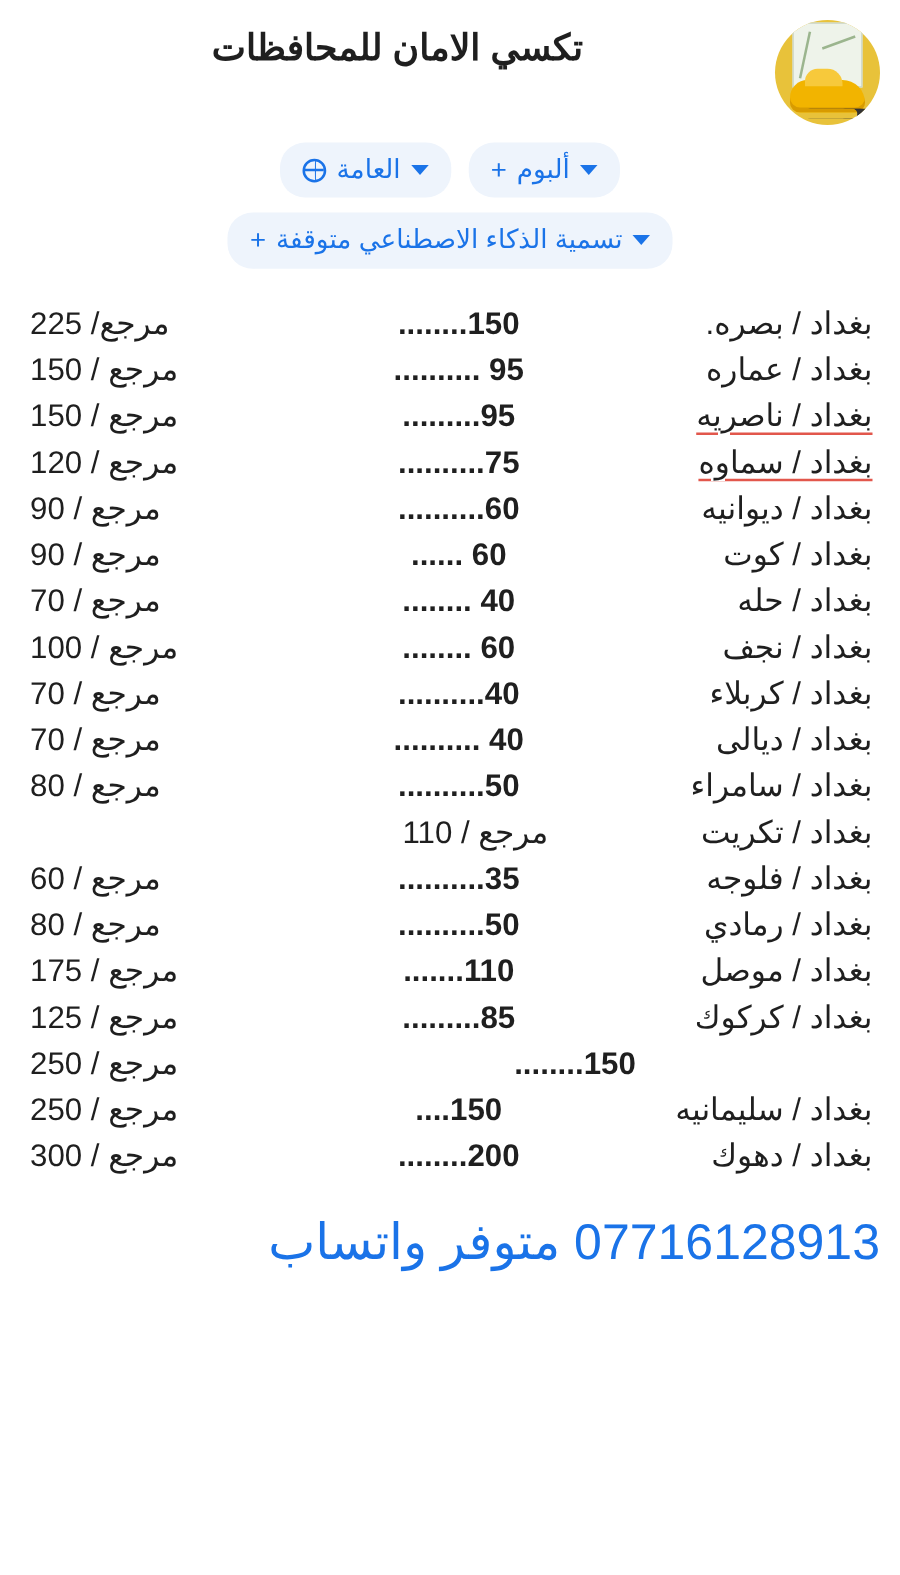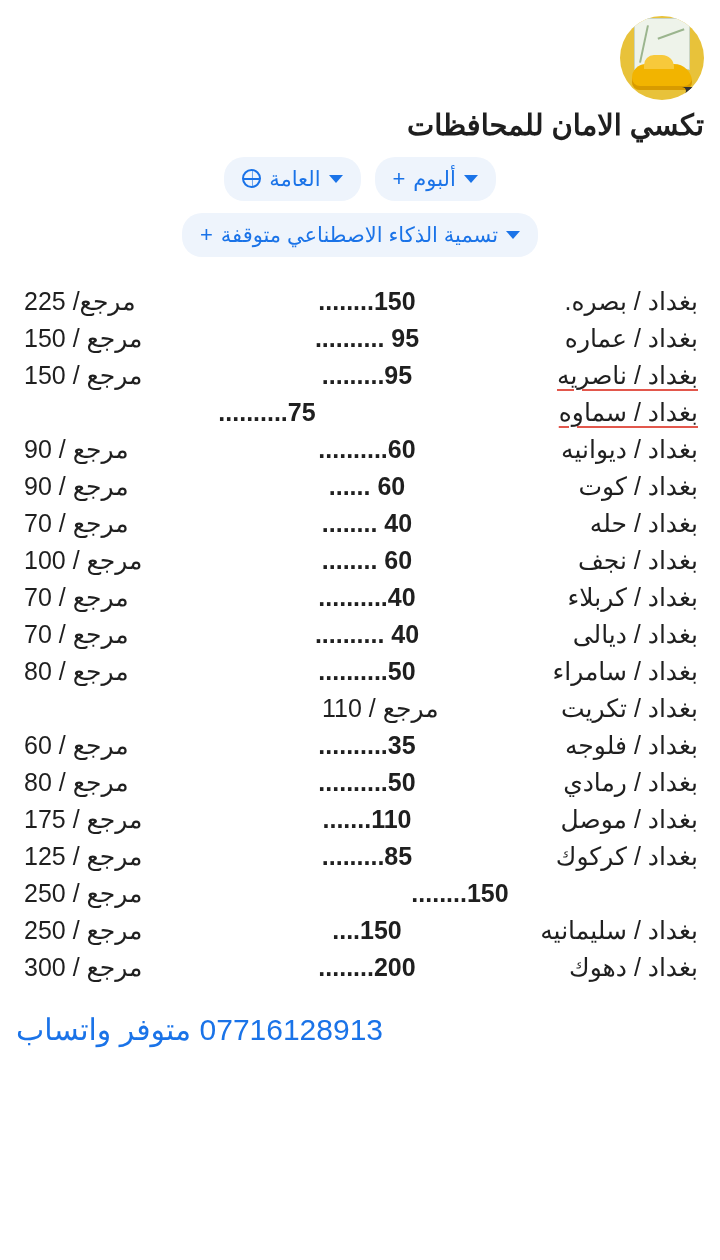--- a/index.html
+++ b/index.html
@@ -17,21 +17,21 @@
   .page {
     position: relative;
     width: 720px;
     height: 1260px;
     box-sizing: border-box;
   }
 
   
   .header {
     display: flex;
-    flex-direction: column;
+    flex-direction: row;
     align-items: flex-start;
     justify-content: flex-start;
     padding: 14px 16px 0 16px;
     box-sizing: border-box;
   }
   .avatar {
     width: 84px;
     height: 84px;
     border-radius: 50%;
     background: #e8c23a;
@@ -222,23 +222,23 @@
     flex: 0 0 200px;
     text-align: left;
     padding-left: 6px;
     box-sizing: border-box;
     direction: rtl;
   }
 
   
   .footer {
     margin-top: 26px;
-    text-align: left;
+    text-align: right;
     color: #1a73e8;
-    font-size: 30px;
+    font-size: 40px;
     font-weight: 400;
     direction: rtl;
     padding: 0 16px;
     box-sizing: border-box;
     white-space: nowrap;
   }
 </style>
 </head>
 <body>
 
@@ -287,20 +287,21 @@
         <span class="roundtrip">مرجع / 150</span>
       </div>
       <div class="price-row">
         <span class="route underline">بغداد / ناصريه</span>
         <span class="oneway">95.........</span>
         <span class="roundtrip">مرجع / 150</span>
       </div>
       <div class="price-row">
         <span class="route underline">بغداد / سماوه</span>
         <span class="oneway">75..........</span>
+        <span class="roundtrip">مرجع / 120</span>
       </div>
       <div class="price-row">
         <span class="route">بغداد / ديوانيه</span>
         <span class="oneway">60..........</span>
         <span class="roundtrip">مرجع / 90</span>
       </div>
       <div class="price-row">
         <span class="route">بغداد / كوت</span>
         <span class="oneway">60  ......</span>
         <span class="roundtrip">مرجع / 90</span>

